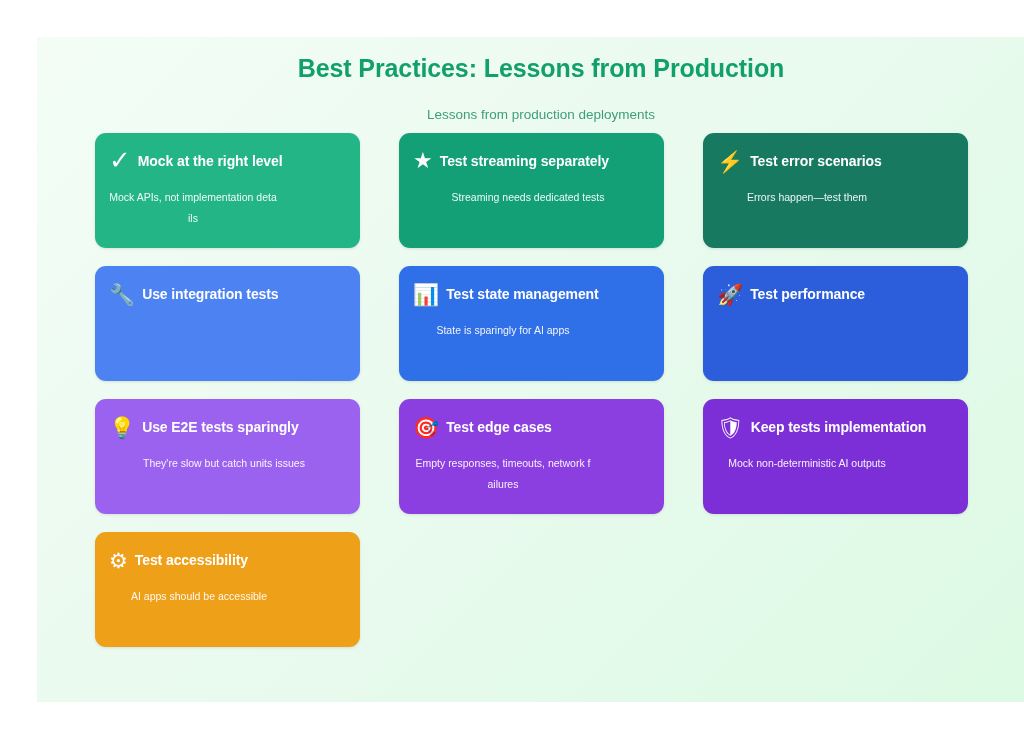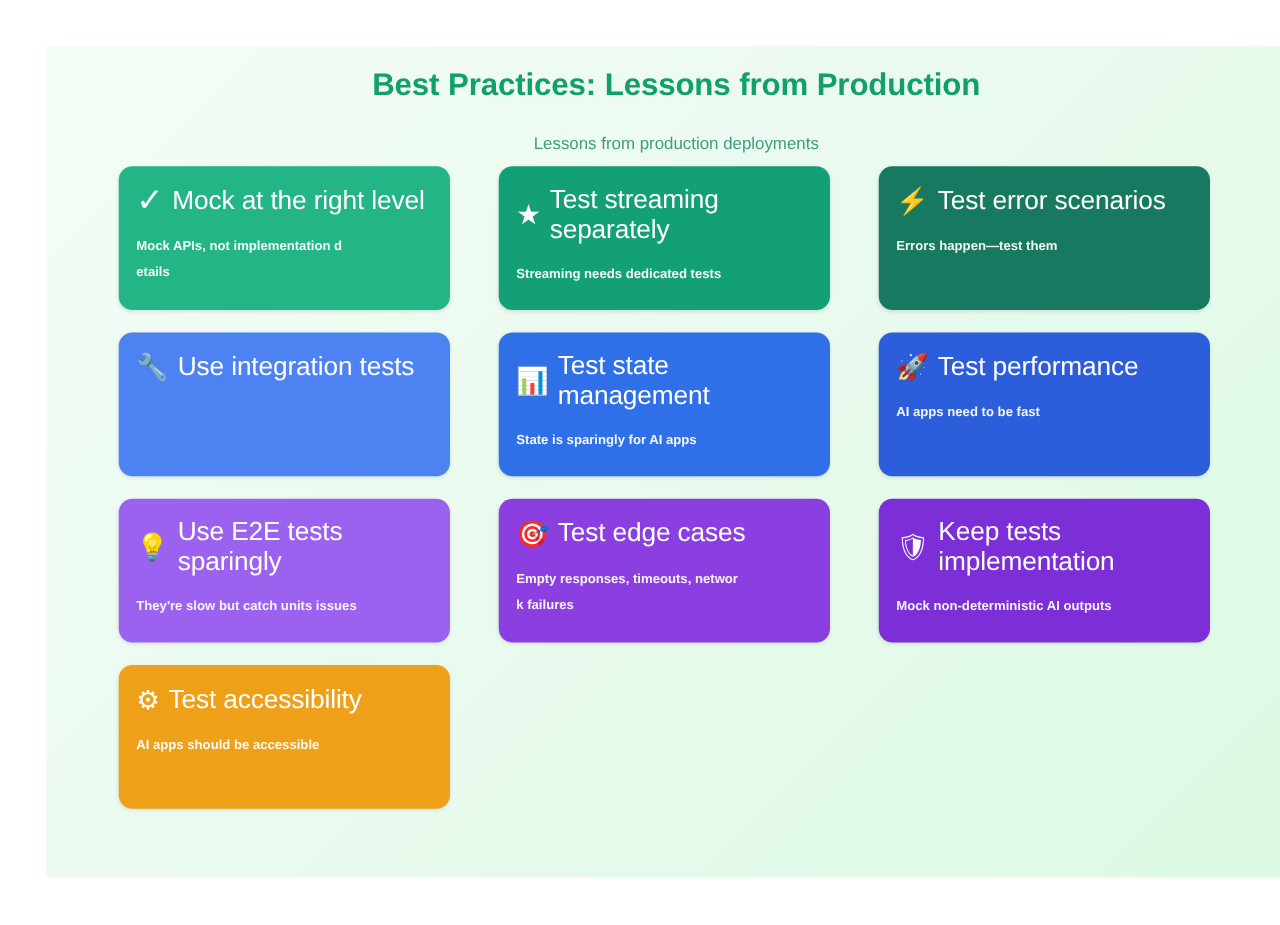--- a/index.html
+++ b/index.html
@@ -83,36 +83,37 @@
     font-size: 26px;
     font-weight: 300;
     margin-top: -2px;
   }
 
   .card-icon.glyph-star {
     font-size: 22px;
   }
 
   .card-title {
-    font-size: 21px;
-    font-weight: normal;
+    font-size: 14px;
+    font-weight: bold;
     color: #ffffff;
     line-height: 1.15;
     letter-spacing: -0.1px;
   }
 
   .card-desc {
     margin-top: 13px;
     font-size: 10.5px;
-    font-weight: bold;
+    font-weight: normal;
     line-height: 2.0;
     color: rgba(255,255,255,0.93);
     max-width: 180px;
     word-break: break-all;
     overflow-wrap: anywhere;
+    text-align: center;
   }
 
   .card-desc.narrow {
     max-width: 168px;
   }
 
   .card-desc.wide {
     max-width: 230px;
     word-break: normal;
   }
@@ -160,21 +161,20 @@
           <span class="card-icon">📊</span>
           <span class="card-title">Test state management</span>
         </div>
         <div class="card-desc">State is sparingly for AI apps</div>
       </div>
       <div class="card" style="background: rgb(44, 93, 219);">
         <div class="card-head">
           <span class="card-icon">🚀</span>
           <span class="card-title">Test performance</span>
         </div>
-        <div class="card-desc">AI apps need to be fast</div>
       </div>
       <div class="card" style="background: rgb(155, 98, 239);">
         <div class="card-head">
           <span class="card-icon">💡</span>
           <span class="card-title">Use E2E tests sparingly</span>
         </div>
         <div class="card-desc wide">They're slow but catch units issues</div>
       </div>
       <div class="card" style="background: rgb(139, 63, 224);">
         <div class="card-head">

